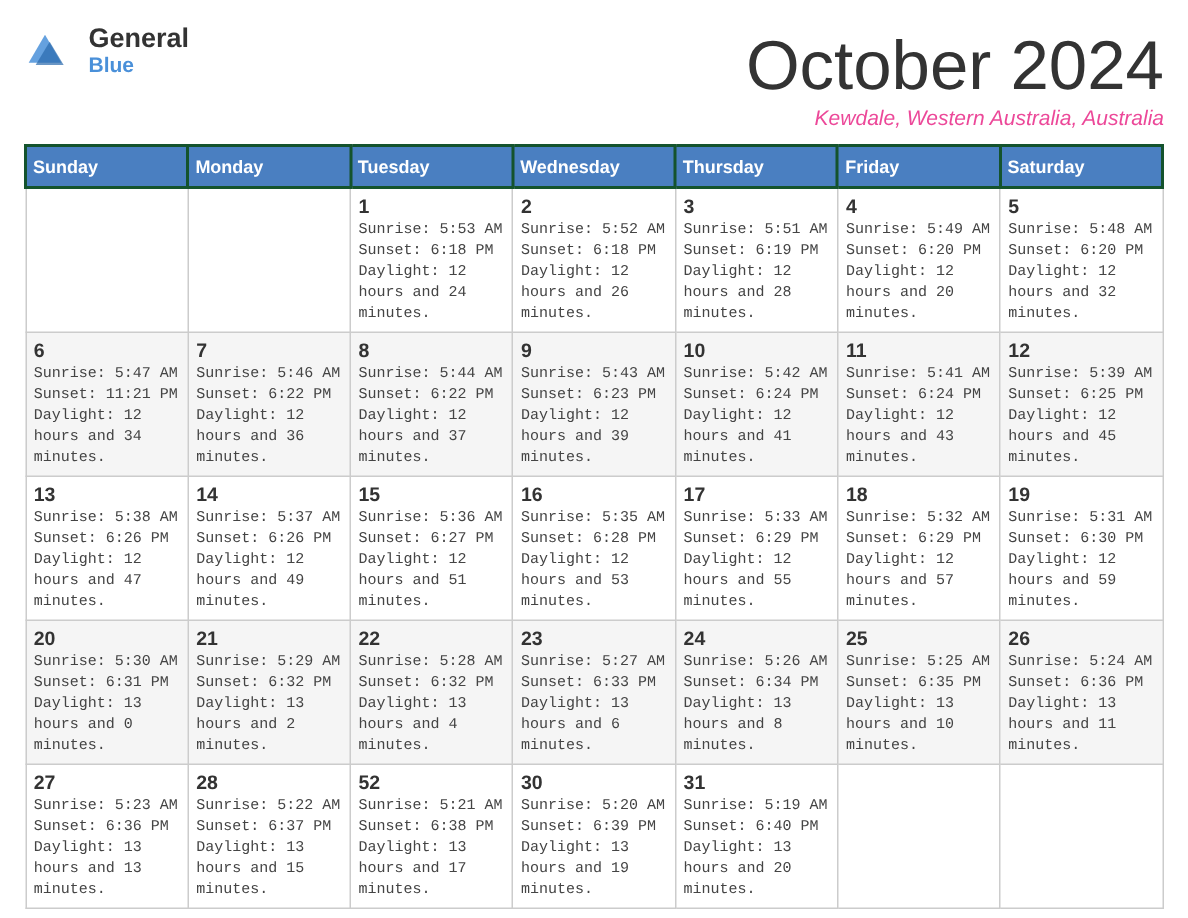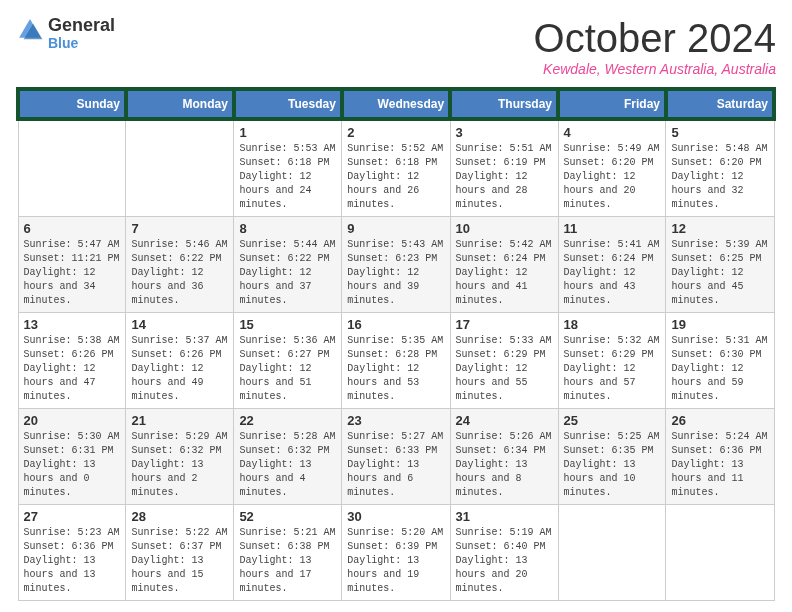--- a/index.html
+++ b/index.html
@@ -11,21 +11,22 @@
       padding: 16px;
     }
     .header {
       display: flex;
       justify-content: space-between;
       align-items: flex-start;
       margin-bottom: 10px;
     }
     .logo {
       display: flex;
-      gap: 4px;
+      align-items: center;
+      gap: 15px;
     }
     .logo-text {
       display: flex;
       flex-direction: column;
       line-height: 1.1;
     }
     .logo-general {
       font-size: 18px;
       font-weight: bold;
       color: #333;
@@ -36,42 +37,42 @@
       color: #4a90d9;
     }
     .logo-icon {
       width: 28px;
       height: 28px;
     }
     .title-block {
       text-align: right;
     }
     .month-title {
-      font-size: 40px;
+      font-size: 46px;
       color: #333;
       font-weight: normal;
     }
     .location {
       font-size: 14px;
       color: #ec4899;
       font-style: italic;
     }
     .calendar {
       width: 100%;
       border-collapse: collapse;
       font-size: 10.5px;
     }
     .calendar th {
       background: #4a7fc1;
       color: #fff;
       padding: 6px 4px;
-      text-align: right;
+      text-align: left;
       font-size: 12px;
       font-weight: bold;
-      border: 4px solid #14532d;
+      border: 2px solid #14532d;
     }
     .calendar td {
       border: 1px solid #ccc;
       vertical-align: top;
       padding: 4px 5px;
       height: 90px;
       width: 109px;
       background: #fff;
     }
     .calendar tr:nth-child(even) td {

